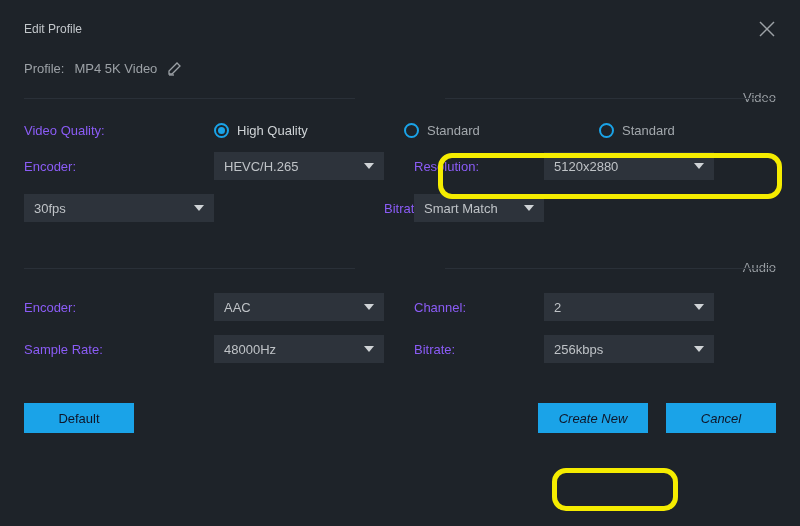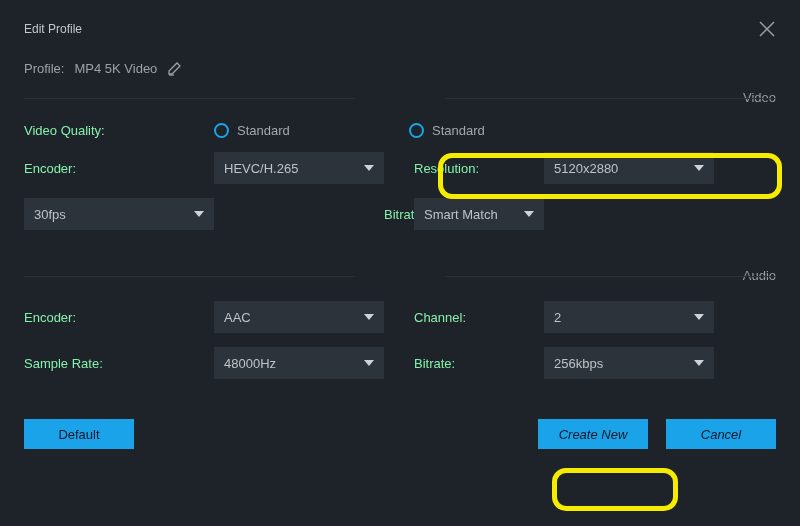--- a/index.html
+++ b/index.html
@@ -49,30 +49,30 @@
 
   .grid {
     display: grid;
     grid-template-columns: 190px 170px 30px 130px 170px;
     column-gap: 0;
     row-gap: 14px;
     align-items: center;
     margin-bottom: 38px;
   }
   .grid.audio { margin-bottom: 40px; }
-  .label { color: #86efac; }
+  .label { color: #8b5cf6; }
   .spacer { }
   .select {
     height: 28px;
     background: #2d333b;
     color: #bfc3c7;
     display: flex;
     align-items: center;
     justify-content: space-between;
-    padding: 16px 10px;
+    padding: 0 10px;
     cursor: pointer;
     position: relative;
   }
   .select .caret svg { display: block; }
   .select .caret { color: #cfd3d6; }
 
   .radios {
     grid-column: 2 / span 4;
     display: flex;
     align-items: center;
@@ -151,20 +151,24 @@
     </svg>
   </span>
 </div>
 
 <div class="section-header">Video</div>
 
 <div class="grid">
 
   <div class="label">Video Quality:</div>
   <div class="radios">
+    <div class="radio on r-hq">
+      <span class="dot"></span>
+      <span>High Quality</span>
+    </div>
     <div class="radio r-std">
       <span class="dot"></span>
       <span>Standard</span>
     </div>
     <div class="radio">
       <span class="dot"></span>
       <span>Standard</span>
     </div>
   </div>
 

